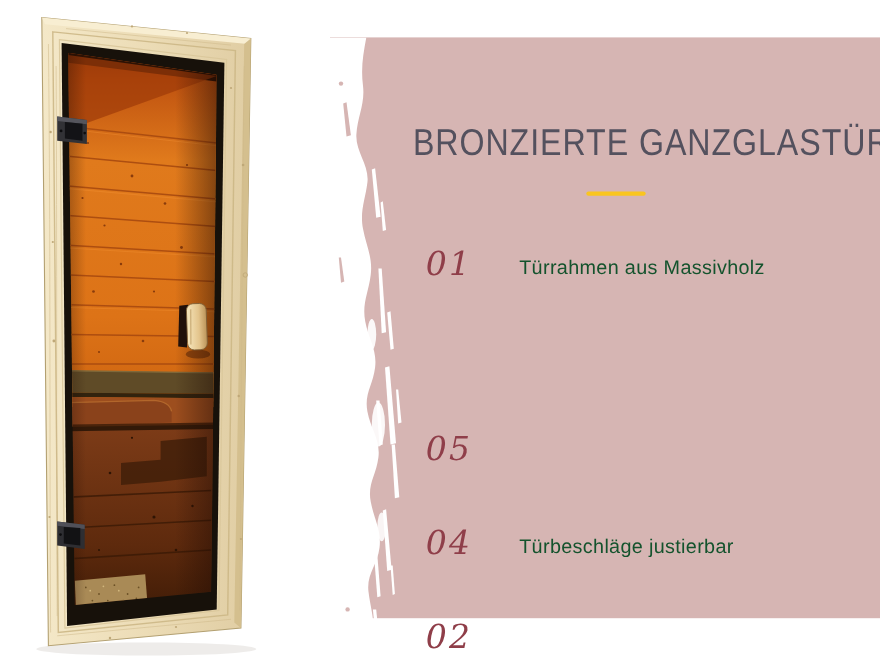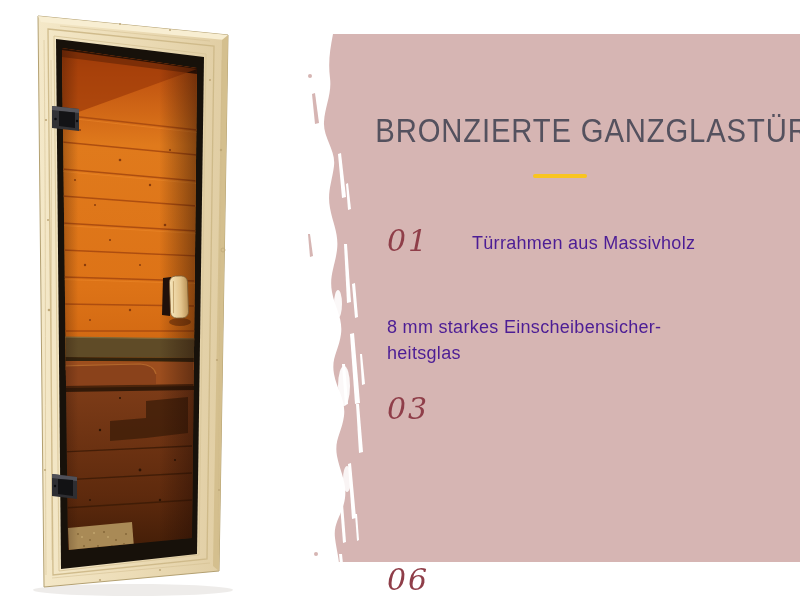--- a/index.html
+++ b/index.html
@@ -32,21 +32,21 @@
   .feature-row.r3{top:360px}
   .feature-row.r4{top:446px}
   .feature-row.r5{top:531px}
   .feature-number{
     width:85px;flex:0 0 85px;
     font-family:"DejaVu Serif",serif;font-style:italic;
     font-size:30px;line-height:30px;letter-spacing:2px;color:#8f3e49;
   }
   .feature-text{
     width:315px;font-size:18px;line-height:26px;letter-spacing:0.3px;
-    color:#4c1d95;padding-top:3px;
+    color:#14532d;padding-top:3px;
   }
 </style>
 </head>
 <body>
 
 <div class="door-wrap">
 <svg width="300" height="600" viewBox="0 0 300 600" aria-hidden="true">
   <defs>
     <linearGradient id="gFrame" x1="0" y1="0" x2="1" y2="0">
       <stop offset="0" stop-color="#f4e8c8"></stop>
@@ -256,22 +256,25 @@
 
   <div class="panel-content">
     <h1 class="title"><span class="squeeze">BRONZIERTE GANZGLASTÜR</span></h1>
     <div class="divider"></div>
 
     <div class="feature-row r1">
       <div class="feature-number">01</div>
       <div class="feature-text">Türrahmen aus Massivholz</div>
     </div>
     <div class="feature-row r2">
-      <div class="feature-text">8 mm starkes Einscheibensicher-heitsglas</div>
     </div>
     <div class="feature-row r3">
-      <div class="feature-number">03</div>
+      <div class="feature-number">05</div>
+    </div>
+    <div class="feature-row r4">
+      <div class="feature-number">04</div>
+      <div class="feature-text">Türbeschläge justierbar</div>
     </div>
     <div class="feature-row r5">
-      <div class="feature-number">06</div>
+      <div class="feature-number">02</div>
     </div>
   </div>
 </div>
 
 </body></html>

